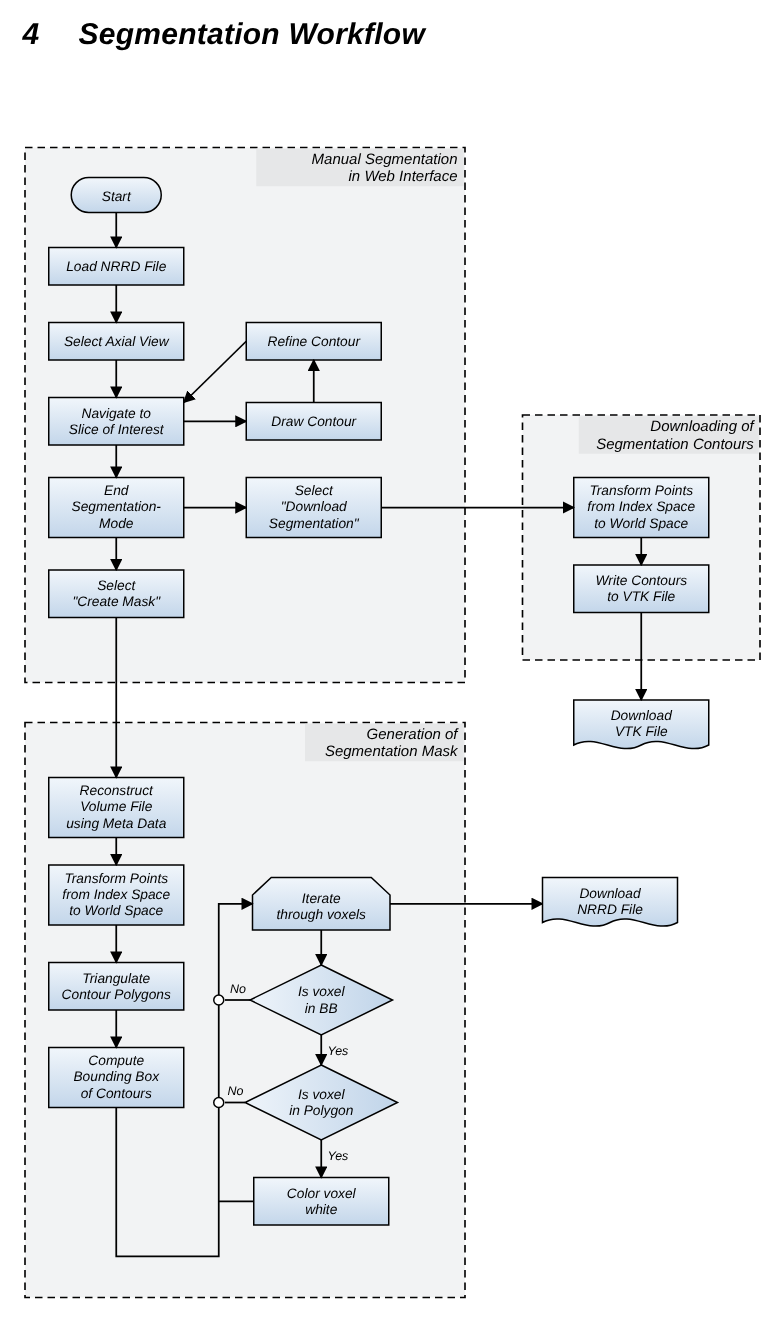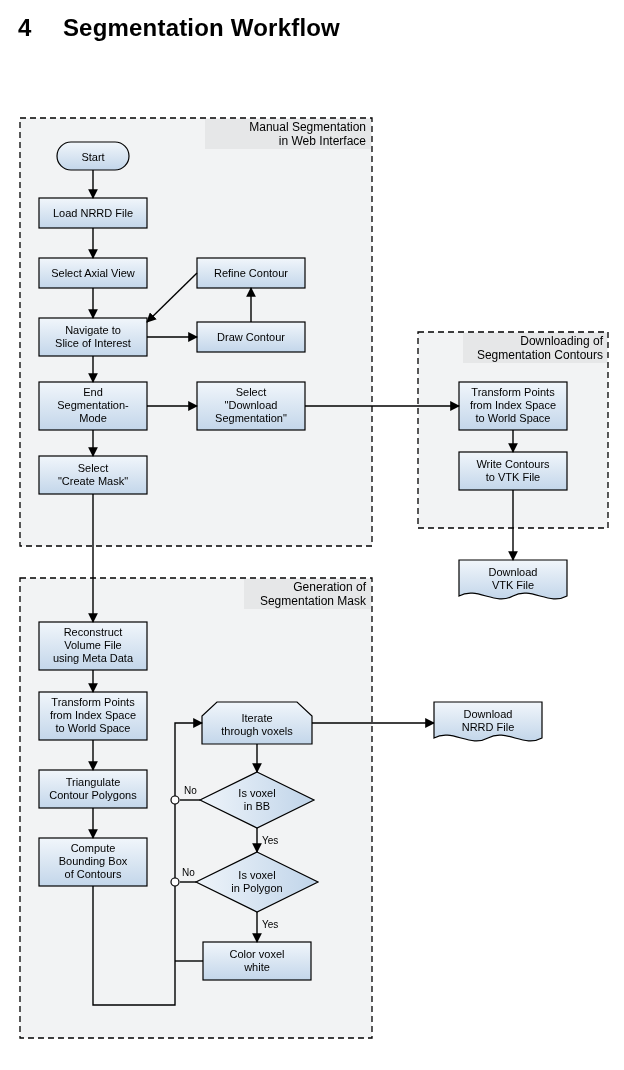--- a/index.html
+++ b/index.html
@@ -7,20 +7,21 @@
     padding: 0;
     background: #ffffff;
     font-family: Helvetica, Arial, sans-serif;
     color: #000;
   }
   .page {
     position: relative;
     width: 624px;
     height: 1061px;
     background: #ffffff;
+    font-style: italic;
   }
   .title {
     position: absolute;
     top: 14px;
     left: 18px;
     font-size: 24px;
     font-weight: 700;
     letter-spacing: 0.2px;
   }
   .title .num { display:inline-block; width: 38px; }

